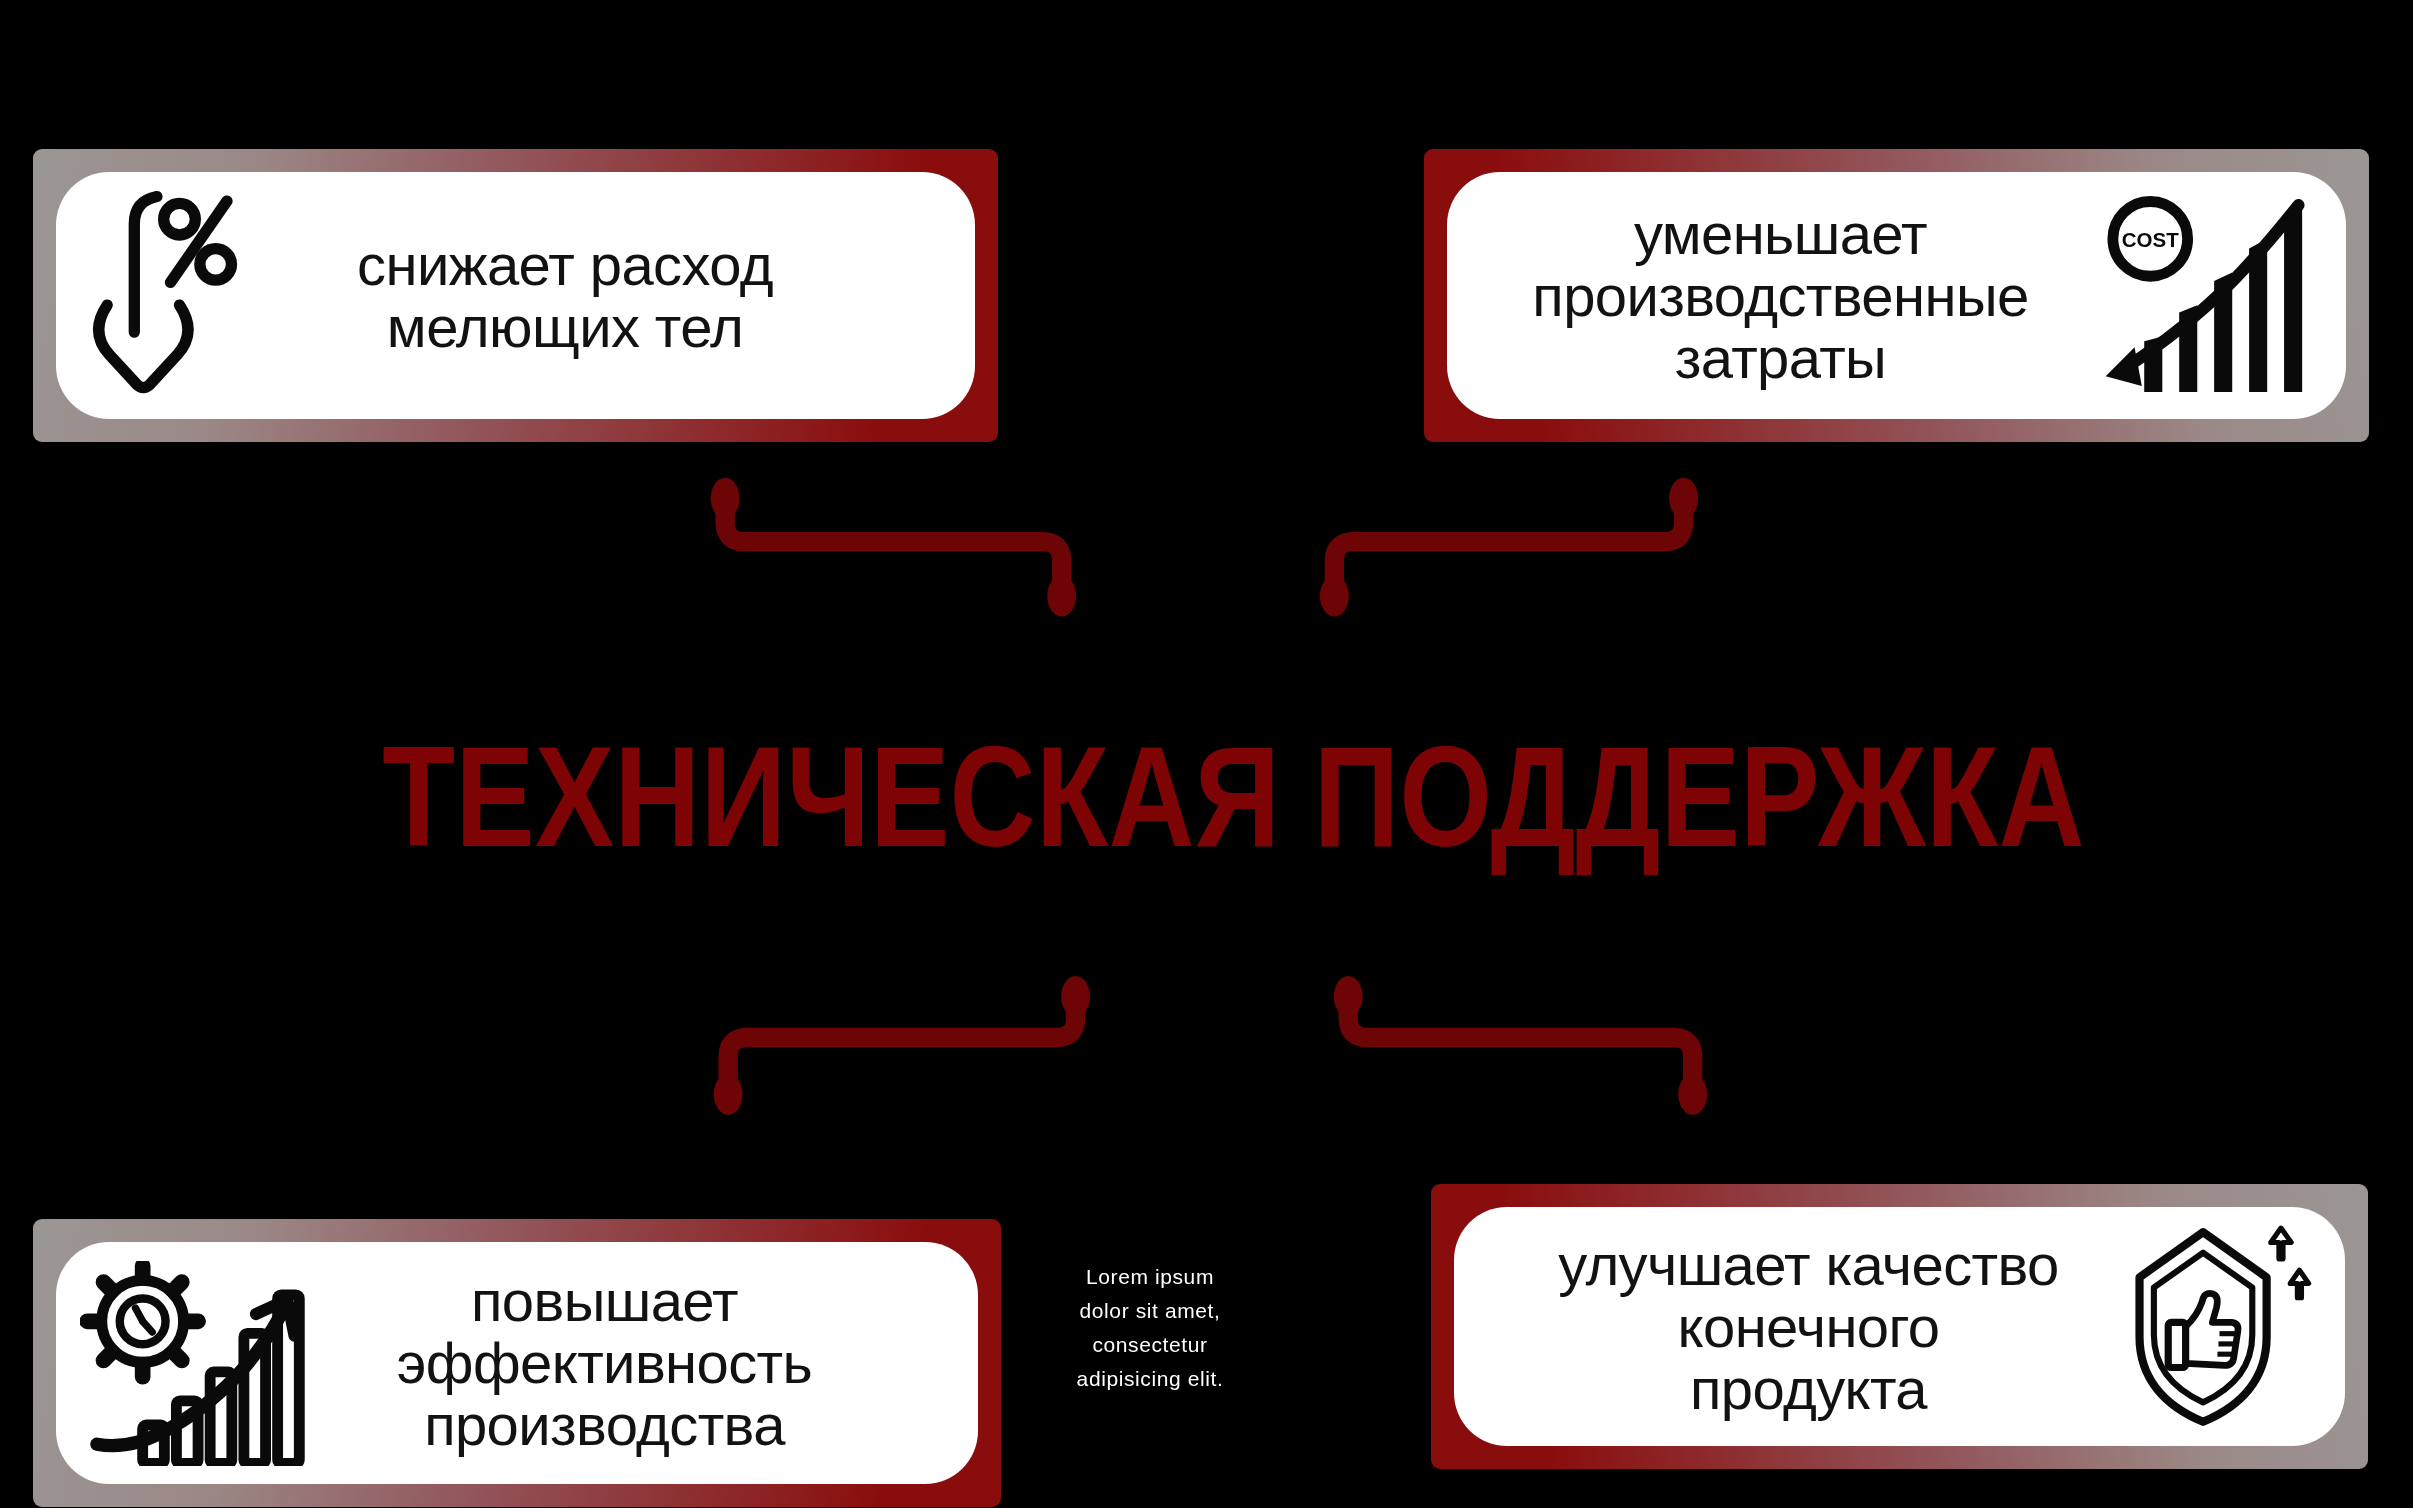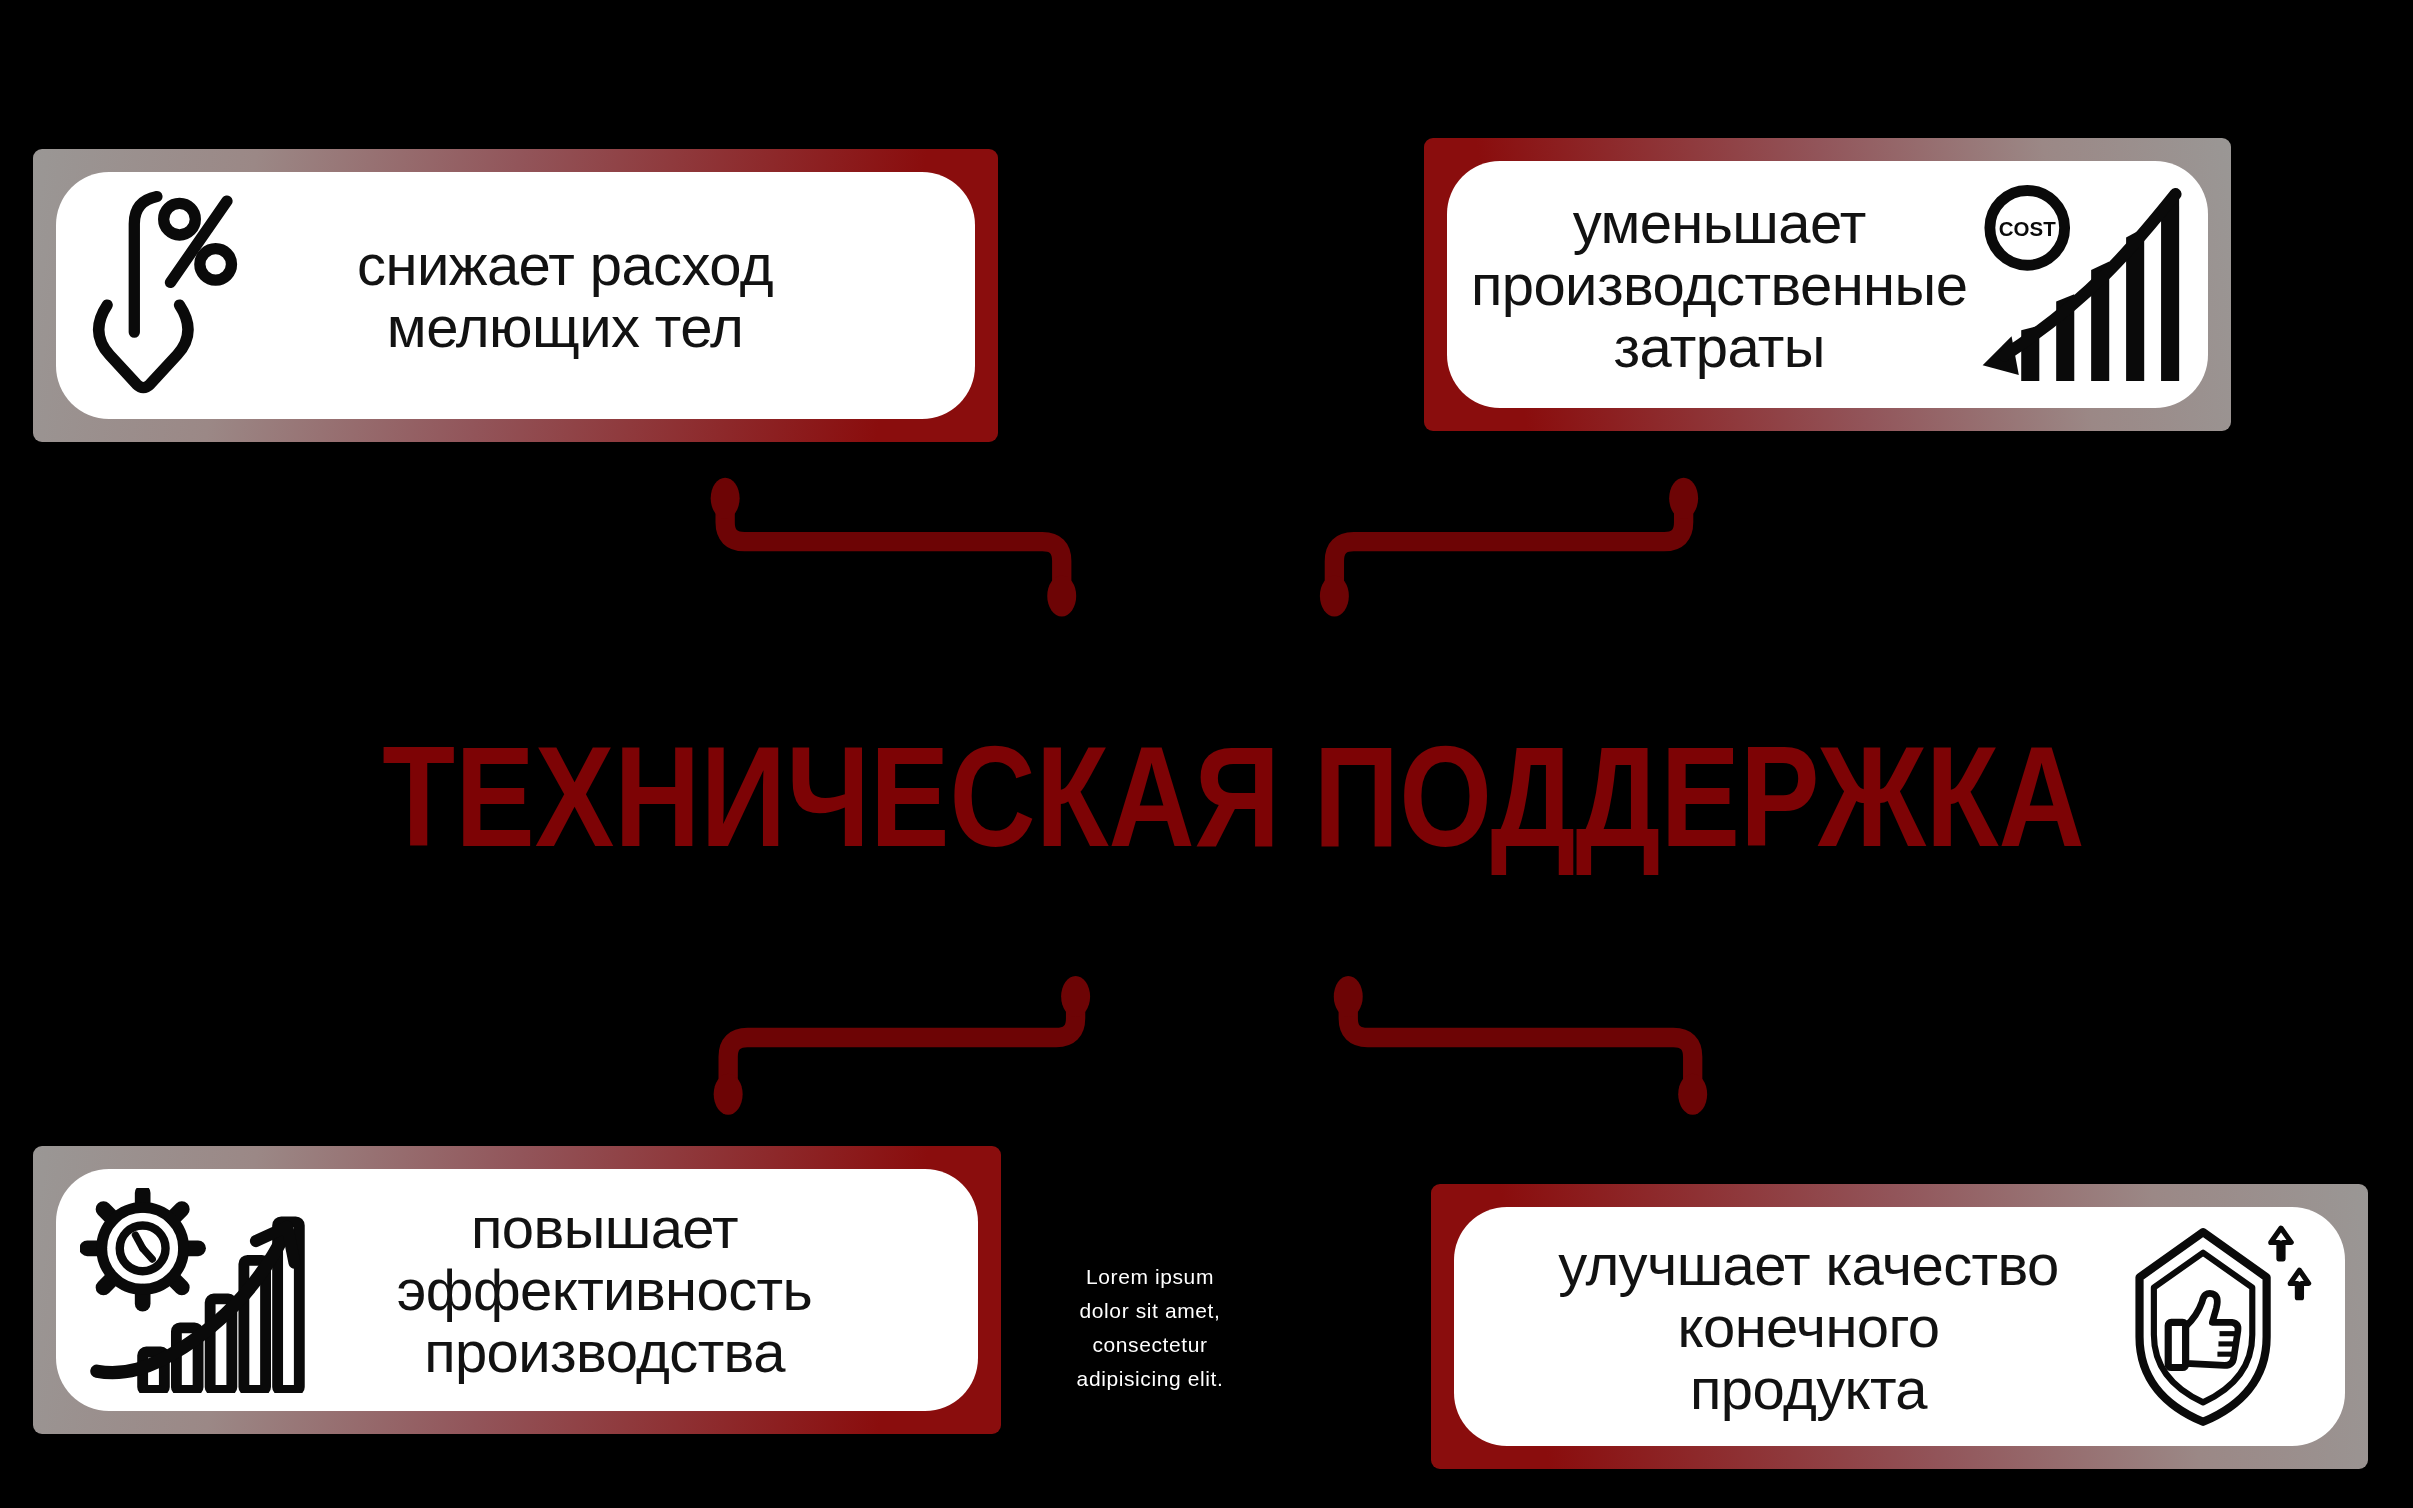--- a/index.html
+++ b/index.html
@@ -32,22 +32,22 @@
   .card-text {
     flex: 1;
     text-align: center;
     font-size: 58px;
     line-height: 62px;
     letter-spacing: -0.6px;
     color: #121212;
     white-space: pre-line;
   }
   #card-tl { left: 33px;   top: 149px;  width: 965px; height: 293px; }
-  #card-tr { left: 1424px; top: 138px;  width: 807px; height: 293px; }
-  #card-bl { left: 33px;   top: 1146px; width: 968px; height: 288px; }
+  #card-tr { left: 1424px; top: 149px;  width: 945px; height: 293px; }
+  #card-bl { left: 33px;   top: 1219px; width: 968px; height: 288px; }
   #card-br { left: 1431px; top: 1184px; width: 937px; height: 285px; }
 
   #card-tl .card-inner { padding: 0 24px 0 33px; }
   #card-tl .card-text  { padding-right: 91px; }
   #card-tr .card-inner { padding: 0 33px 0 24px; }
   #card-tr .icon-svg   { margin-left: 6px; }
   #card-bl .card-inner { padding: 0 24px 0 24px; }
   #card-bl .card-text  { padding-right: 66px; }
   #card-br .card-inner { padding: 0 27px 0 40px; }
 

